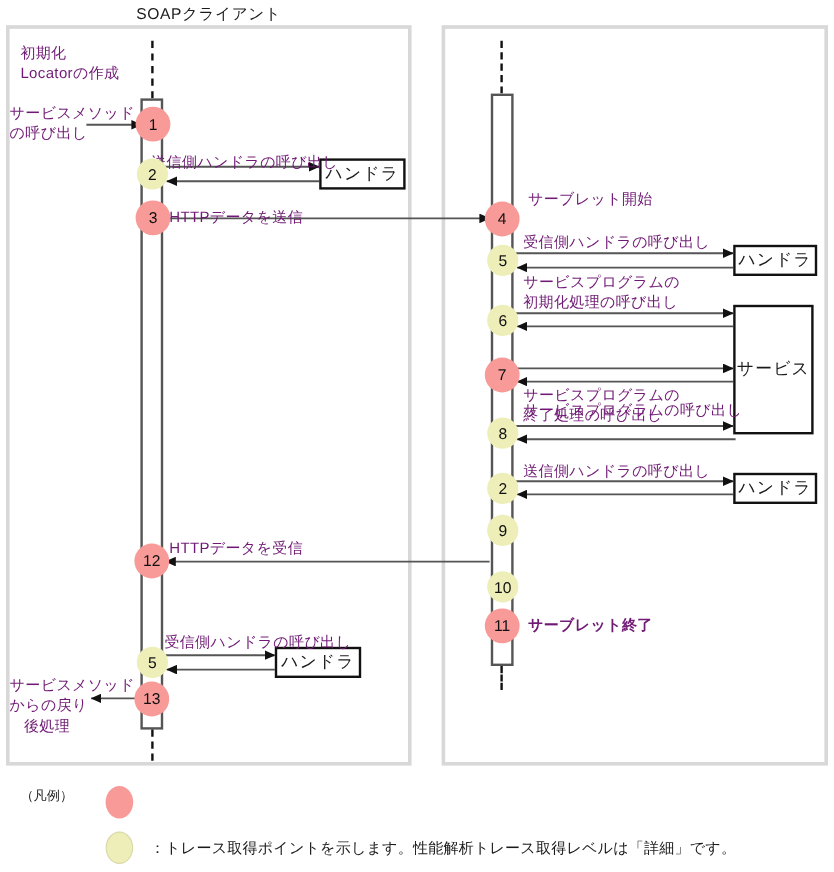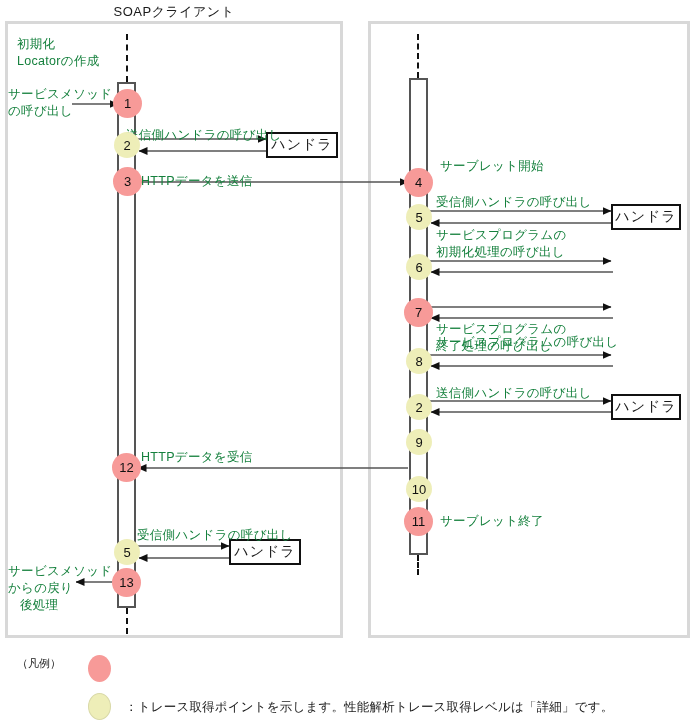--- a/index.html
+++ b/index.html
@@ -81,21 +81,21 @@
   .entity-box.tall {
     align-items: center;
   }
 
   
   .lbl {
     font-size: 12.5px;
     line-height: 17px;
     white-space: pre;
     letter-spacing: 0.3px;
-    color: #15803d;
+    color: #701a75;
     z-index: 5;
   }
 
   
   svg.arrows {
     position: absolute;
     left: 0; top: 0;
     width: 695px; height: 727px;
     pointer-events: none;
     z-index: 3;
@@ -201,33 +201,34 @@
   <div class="abs entity-box" style="left:229px; top:539px; width:72px; height:26px;">ハンドラ</div>
 
   <div class="abs lbl" style="left:440px; top:158px;">サーブレット開始</div>
   <div class="abs lbl" style="left:436px; top:194px;">受信側ハンドラの呼び出し</div>
   <div class="abs lbl" style="left:436px; top:227px;">サービスプログラムの
 初期化処理の呼び出し</div>
   <div class="abs lbl" style="left:436px; top:290px;margin-top:44px;">サービスプログラムの呼び出し</div>
   <div class="abs lbl" style="left:436px; top:321px;">サービスプログラムの
 終了処理の呼び出し</div>
   <div class="abs lbl" style="left:436px; top:385px;">送信側ハンドラの呼び出し</div>
-  <div class="abs lbl" style="left:440px; top:513px;">サーブレット終了</div>
+  <div class="abs lbl" style="left:440px; top:513px;font-weight:bold;">サーブレット終了</div>
 
   <div class="abs tp std w28" style="left:404px; top:168px;">4</div>
   <div class="abs tp det w26" style="left:406px; top:204px;">5</div>
   <div class="abs tp det w26" style="left:406px; top:254px;">6</div>
   <div class="abs tp std w28" style="left:404px; top:298px;">7</div>
   <div class="abs tp det w26" style="left:406px; top:348px;">8</div>
   <div class="abs tp det w26" style="left:406px; top:394px;">2</div>
   <div class="abs tp det w26" style="left:406px; top:429px;">9</div>
   <div class="abs tp det w26" style="left:406px; top:476px;">10</div>
   <div class="abs tp std w28" style="left:404px; top:507px;">11</div>
 
   <div class="abs entity-box" style="left:611px; top:204px; width:70px; height:26px;">ハンドラ</div>
+  <div class="abs entity-box tall" style="left:611px; top:254px; width:67px; height:108px;">サービス</div>
   <div class="abs entity-box" style="left:611px; top:394px; width:70px; height:26px;">ハンドラ</div>
 
   <div class="abs legend-label" style="left:17px; top:656px;">（凡例）</div>
 
   <div class="abs legend-dot std" style="left:88px; top:655px;"></div>
 
   <div class="abs legend-dot det" style="left:88px; top:693px;"></div>
   <div class="abs legend-text" style="left:125px; top:699px;">：トレース取得ポイントを示します。性能解析トレース取得レベルは「詳細」です。</div>
 
 </div>

